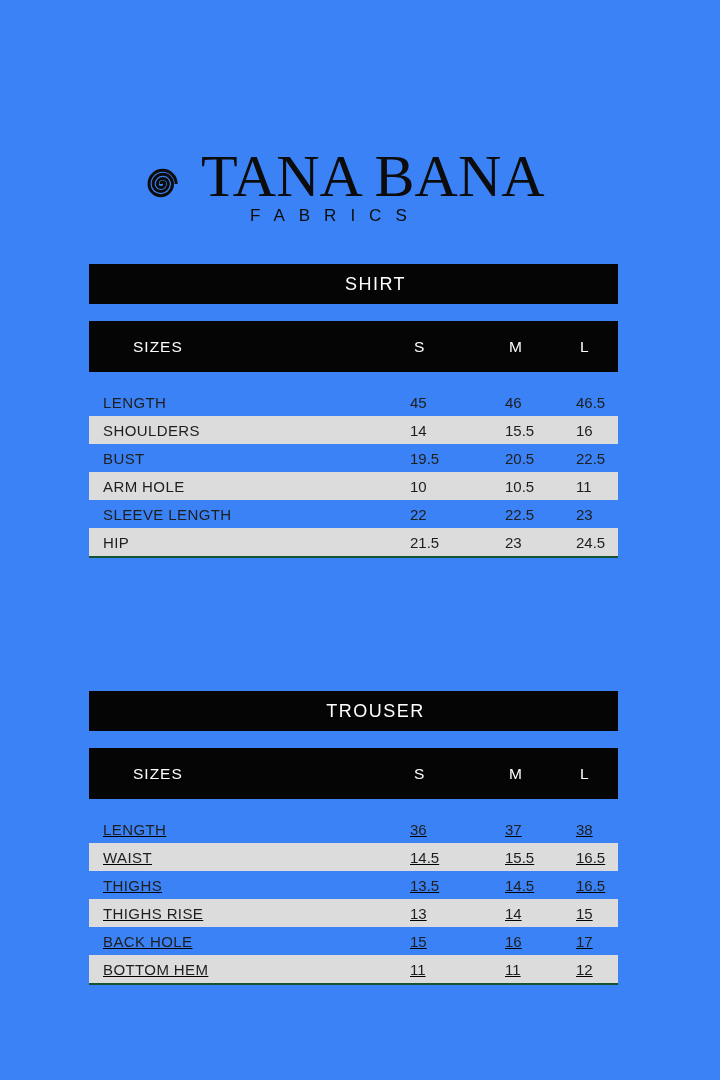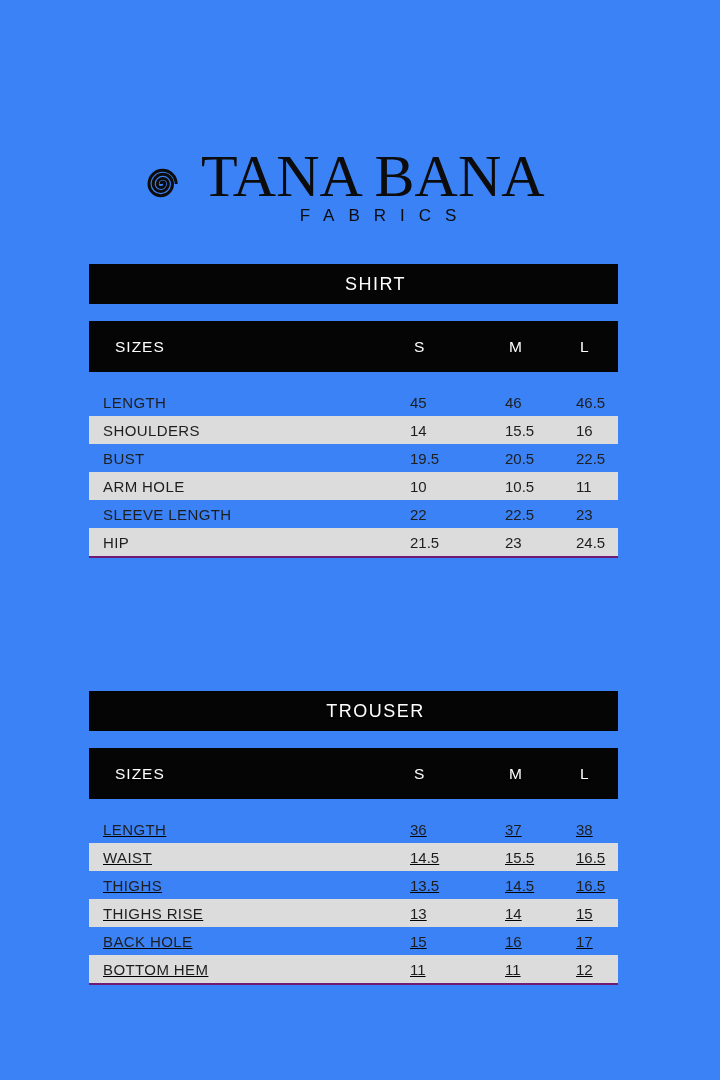--- a/index.html
+++ b/index.html
@@ -31,21 +31,20 @@
     line-height: 1;
     color: #0c0c0c;
     letter-spacing: 0px;
     white-space: nowrap;
   }
   .brand-subtitle {
     position: absolute;
     left: 240px;
     top: 206px;
     width: 280px;
-    text-align: center;
     font-size: 17px;
     font-weight: 500;
     color: #0c0c0c;
     letter-spacing: 14px;
     padding-left: 10px;
     white-space: nowrap;
   }
 
   
   .section {
@@ -78,24 +77,24 @@
 
   .header-bar {
     height: 51px;
     background: #050505;
     color: #ffffff;
     font-size: 15.5px;
     letter-spacing: 1px;
     font-weight: 400;
     margin-bottom: 16px;
   }
-  .header-bar .label-cell { padding-left: 26px; }
+  .header-bar .label-cell { padding-left: 16px; margin-left: 28px; }
   .header-bar .size-cell  { padding-left: 4px; }
 
-  .rows { border-bottom: 2px solid #701a75; }
+  .rows { border-bottom: 2px solid #14532d; }
   .row {
     height: 28px;
     font-size: 15px;
     color: #1e1e1e;
   }
   .row:nth-child(even) { background: #dcdcdc; }
   .row .label-cell {
     padding-left: 14px;
     letter-spacing: 0.4px;
     font-weight: 500;

